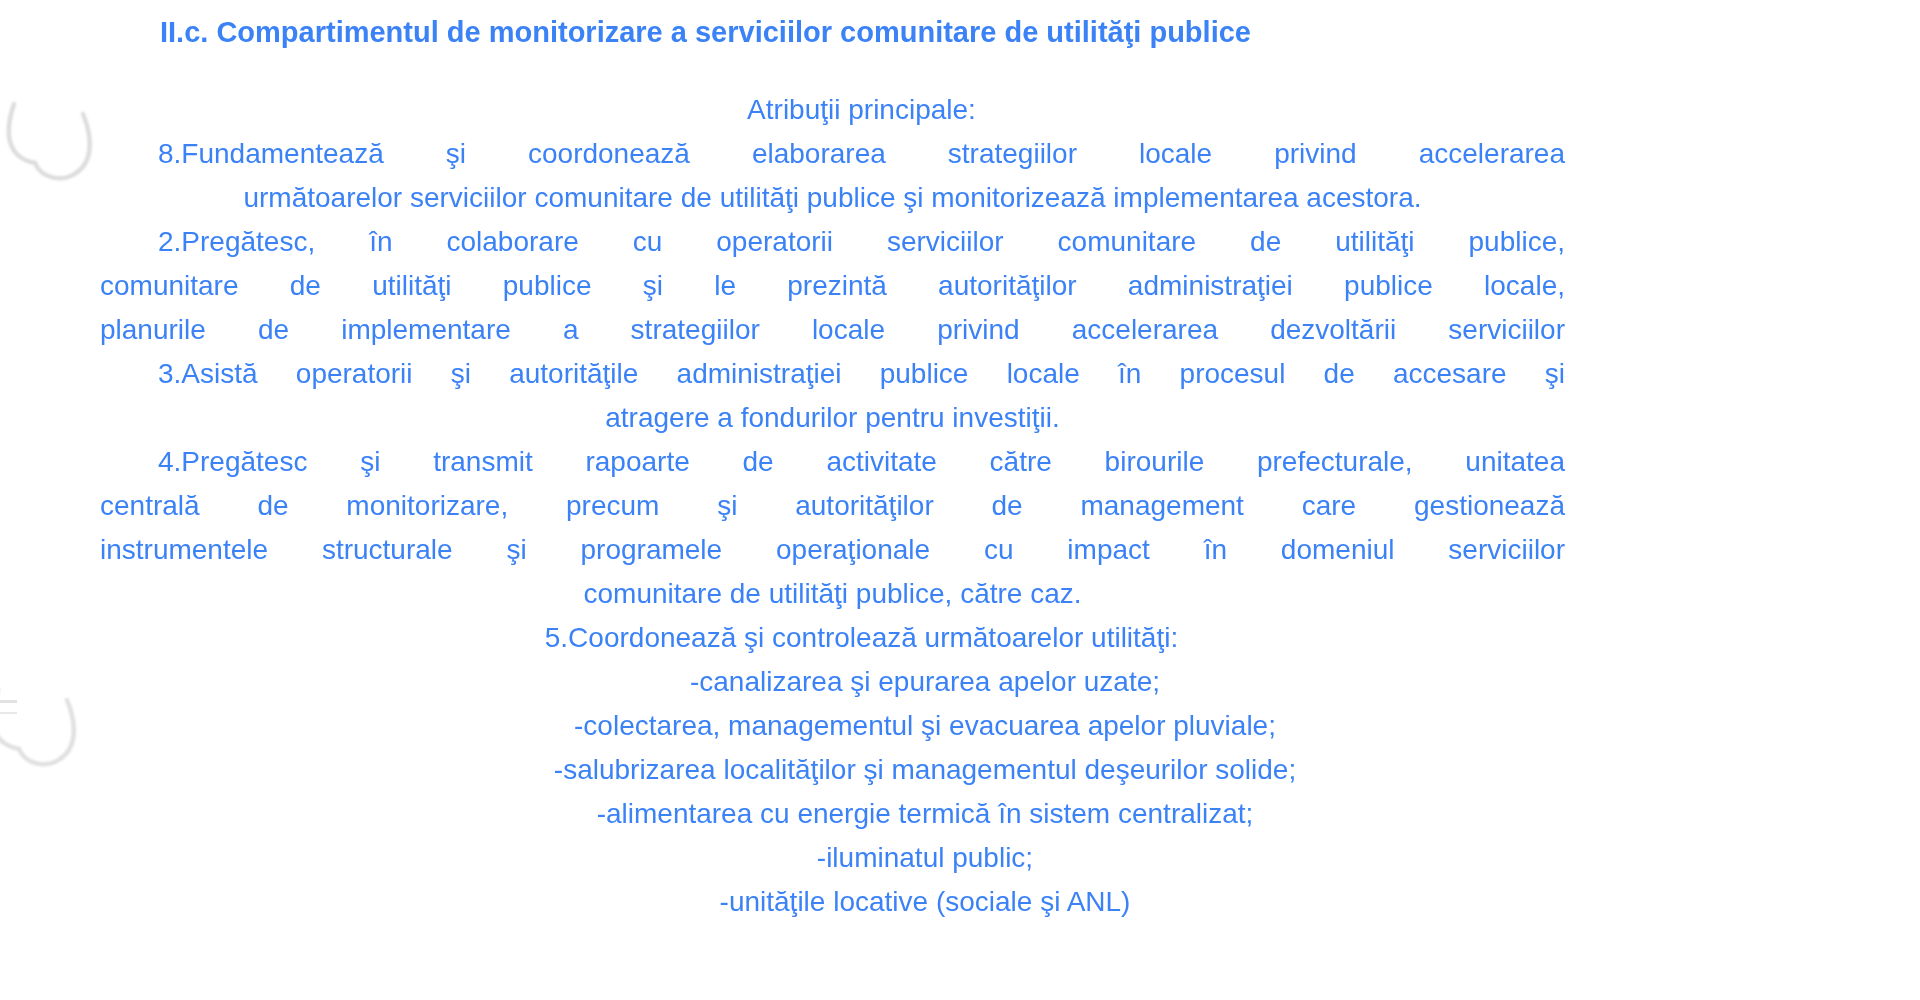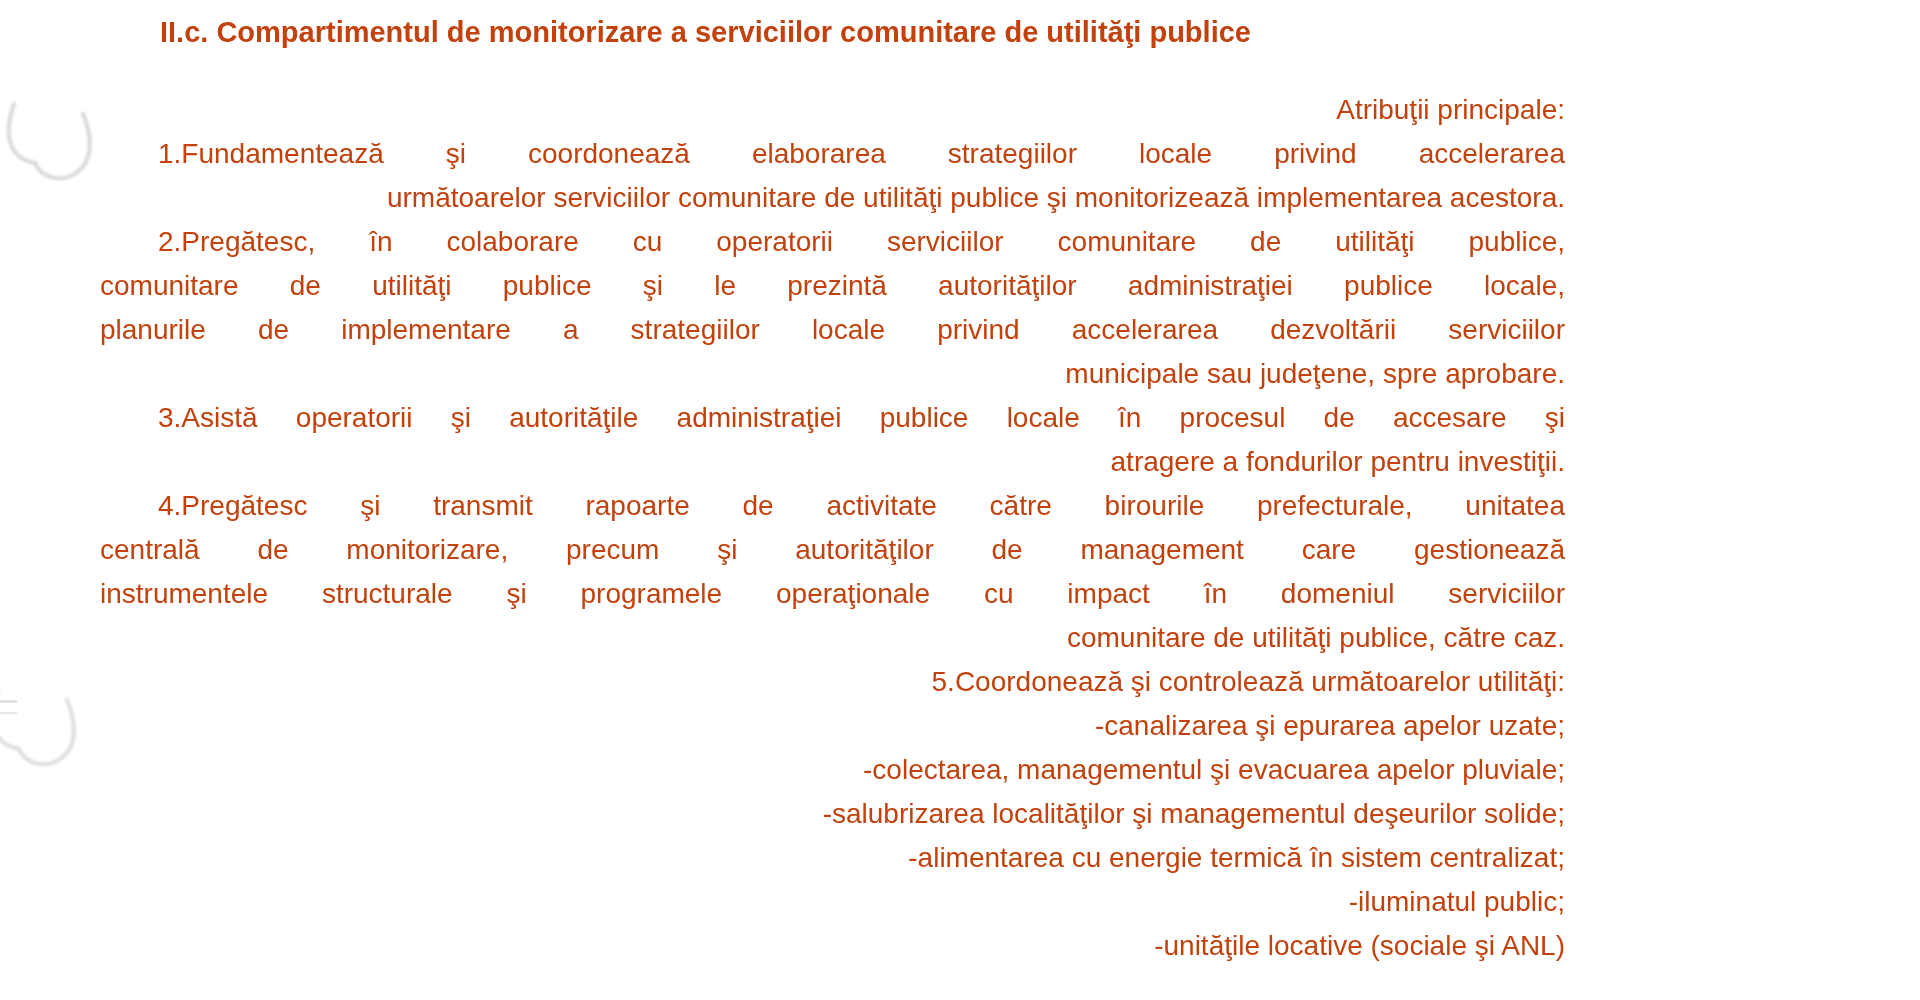--- a/index.html
+++ b/index.html
@@ -3,39 +3,39 @@
 <meta charset="utf-8">
 <style>
   html, body { margin: 0; padding: 0; background: #ffffff; }
   .page {
     position: relative;
     width: 1920px;
     height: 1000px;
     background: #ffffff;
     overflow: hidden;
     font-family: "Liberation Sans", sans-serif;
-    color: #c2410c;
+    color: #3b82f6;
   }
   .content {
     position: absolute;
     left: 100px;
     top: 10px;
     width: 1465px;
     font-size: 28px;
     line-height: 44px;
   }
   .title-line {
     height: 44px;
     padding-left: 60px;
     font-weight: bold;
     font-size: 29px;
     margin-bottom: 34px;
     white-space: nowrap;
   }
-  .ln { height: 44px; text-align: right; }
+  .ln { height: 44px; text-align: center; }
   .just { text-align: justify; text-align-last: justify; }
   .ind { padding-left: 58px; }
   .util { margin-left: 185px; }
   .curl {
     position: absolute;
     filter: blur(1.3px);
     opacity: 0.6;
     pointer-events: none;
   }
   .curl-top { left: 2px; top: 98px; }
@@ -63,27 +63,26 @@
   </svg>
 
   <div class="edge-mark"></div>
 
   <div class="content">
 
     <div class="title-line">II.c. Compartimentul de monitorizare a serviciilor comunitare de utilităţi publice</div>
 
     <div class="ln ind">Atribuţii principale:</div>
 
-    <div class="ln just ind">1.Fundamentează şi coordonează elaborarea strategiilor locale privind accelerarea</div>
+    <div class="ln just ind">8.Fundamentează şi coordonează elaborarea strategiilor locale privind accelerarea</div>
     <div class="ln">următoarelor serviciilor comunitare de utilităţi publice şi monitorizează implementarea acestora.</div>
 
     <div class="ln just ind">2.Pregătesc, în colaborare cu operatorii serviciilor comunitare de utilităţi publice,</div>
     <div class="ln just">comunitare de utilităţi publice şi le prezintă autorităţilor administraţiei publice locale,</div>
     <div class="ln just">planurile de implementare a strategiilor locale privind accelerarea dezvoltării serviciilor</div>
-    <div class="ln">municipale sau judeţene, spre aprobare.</div>
 
     <div class="ln just ind">3.Asistă operatorii şi autorităţile administraţiei publice locale în procesul de accesare şi</div>
     <div class="ln">atragere a fondurilor pentru investiţii.</div>
 
     <div class="ln just ind">4.Pregătesc şi transmit rapoarte de activitate către birourile prefecturale, unitatea</div>
     <div class="ln just">centrală de monitorizare, precum şi autorităţilor de management care gestionează</div>
     <div class="ln just">instrumentele structurale şi programele operaţionale cu impact în domeniul serviciilor</div>
     <div class="ln">comunitare de utilităţi publice, către caz.</div>
 
     <div class="ln ind">5.Coordonează şi controlează următoarelor utilităţi:</div>

